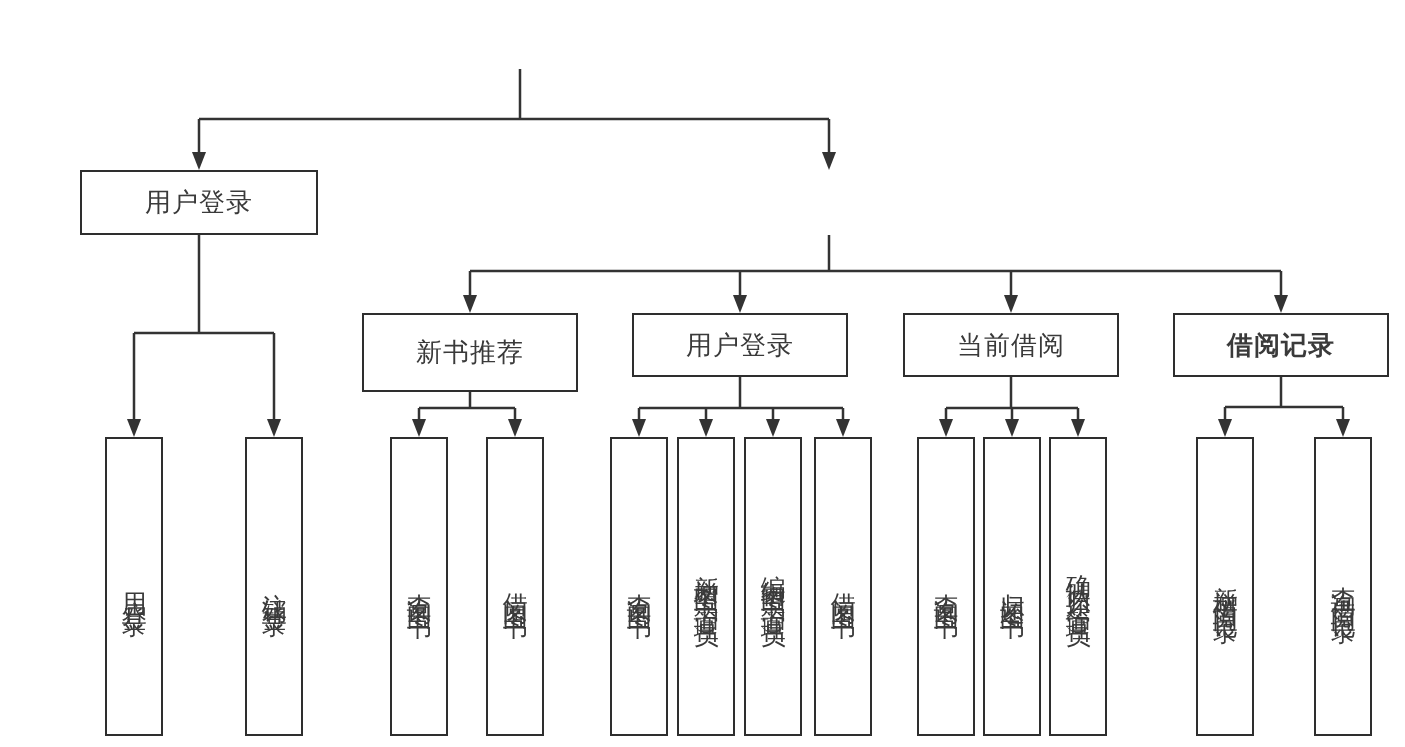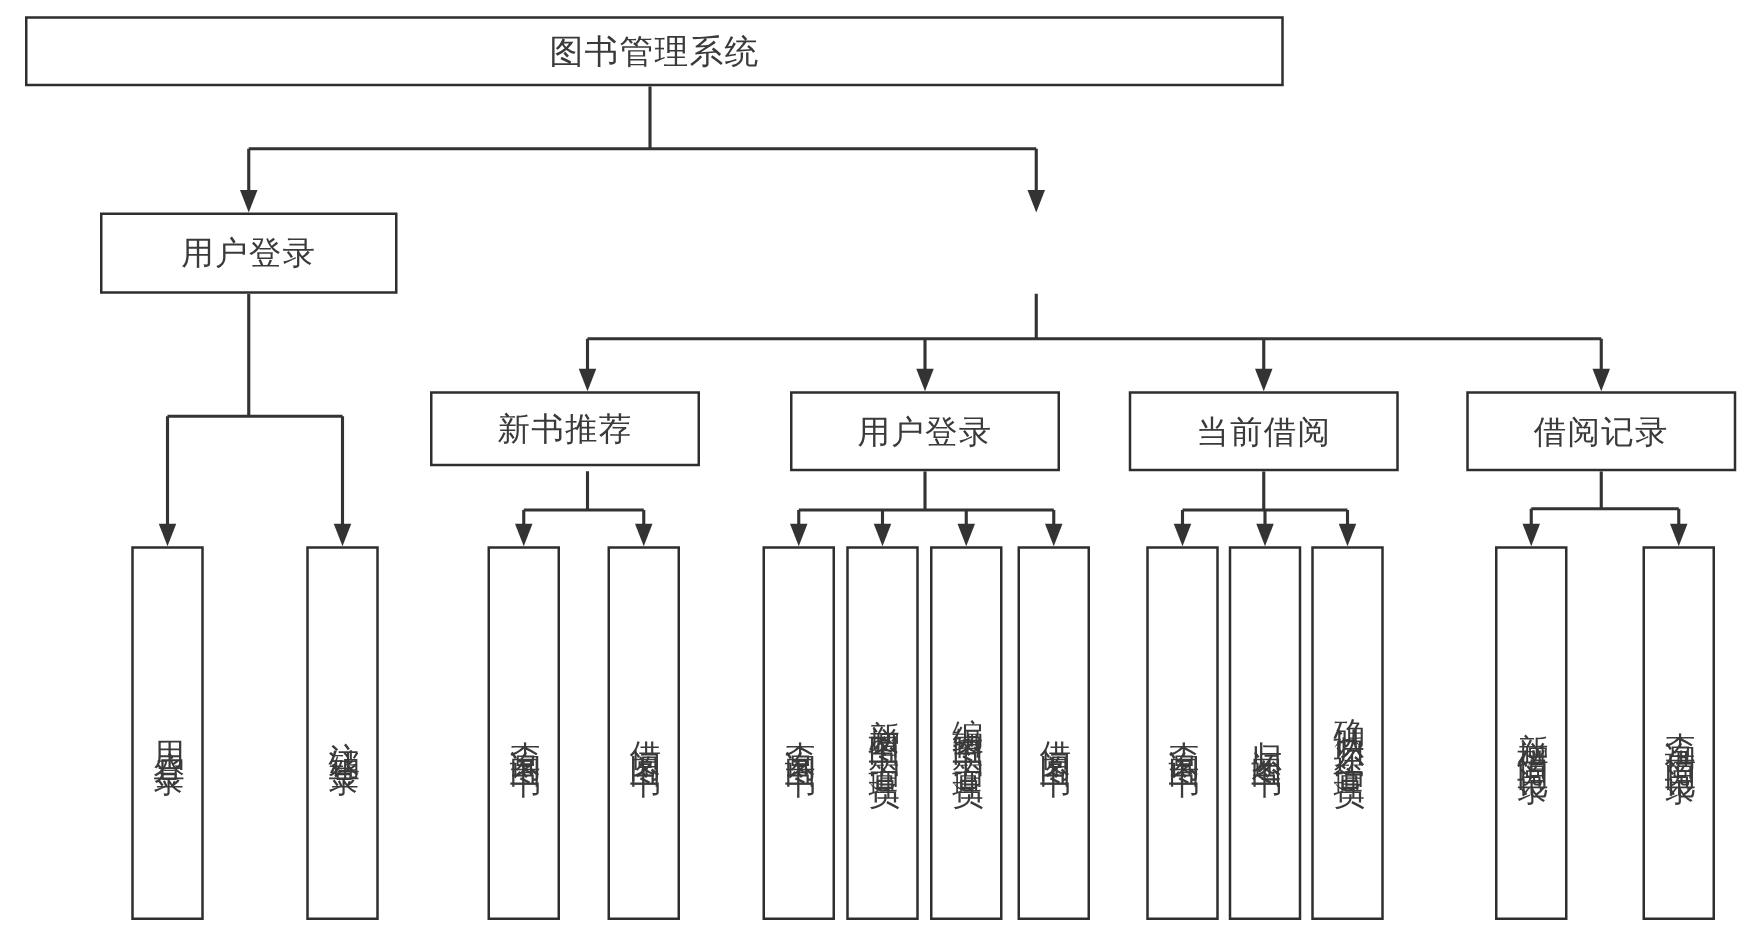--- a/index.html
+++ b/index.html
@@ -85,38 +85,35 @@
       <polygon points="766,419 780,419 773,437"></polygon>
       <polygon points="836,419 850,419 843,437"></polygon>
       <polygon points="939,419 953,419 946,437"></polygon>
       <polygon points="1005,419 1019,419 1012,437"></polygon>
       <polygon points="1071,419 1085,419 1078,437"></polygon>
       <polygon points="1218,419 1232,419 1225,437"></polygon>
       <polygon points="1336,419 1350,419 1343,437"></polygon>
     </g>
   </svg>
 
-  <div class="node h-node root-node" style="left:20px; top:13px; width:1007px; height:56px;">
-    <span>图书管理系统</span>
-  </div>
 
   <div class="node h-node" style="left:80px; top:170px; width:238px; height:65px;">
     <span>用户登录</span>
   </div>
 
-  <div class="node h-node" style="left:344px; top:313px; width:216px; height:60px;">
+  <div class="node h-node" style="left:362px; top:313px; width:216px; height:79px;">
     <span>新书推荐</span>
   </div>
   <div class="node h-node" style="left:632px; top:313px; width:216px; height:64px;">
     <span>用户登录</span>
   </div>
   <div class="node h-node" style="left:903px; top:313px; width:216px; height:64px;text-align:right;">
     <span>当前借阅</span>
   </div>
-  <div class="node h-node" style="left:1173px; top:313px; width:216px; height:64px;">
+  <div class="node h-node" style="left:1173px; top:313px; width:216px; height:64px;font-weight:bold;">
     <span>借阅记录</span>
   </div>
 
   <div class="node leaf" style="left:105px; top:437px; width:58px; height:299px;">
     <span class="vtext">用户登录</span>
   </div>
   <div class="node leaf" style="left:245px; top:437px; width:58px; height:299px;">
     <span class="vtext">注销登录</span>
   </div>
 

